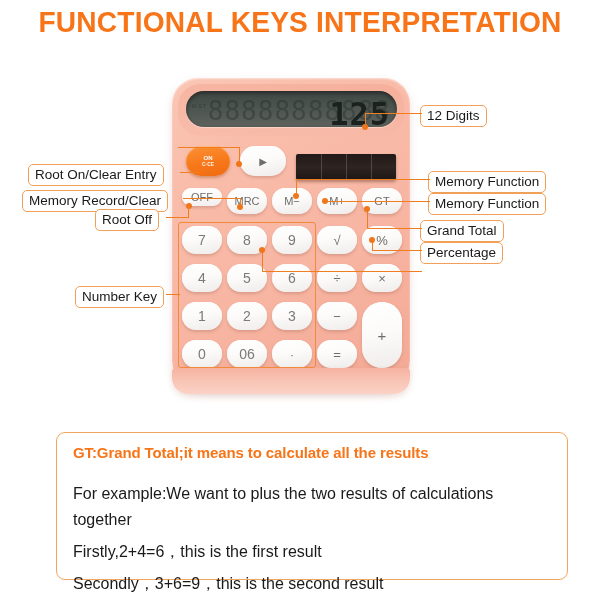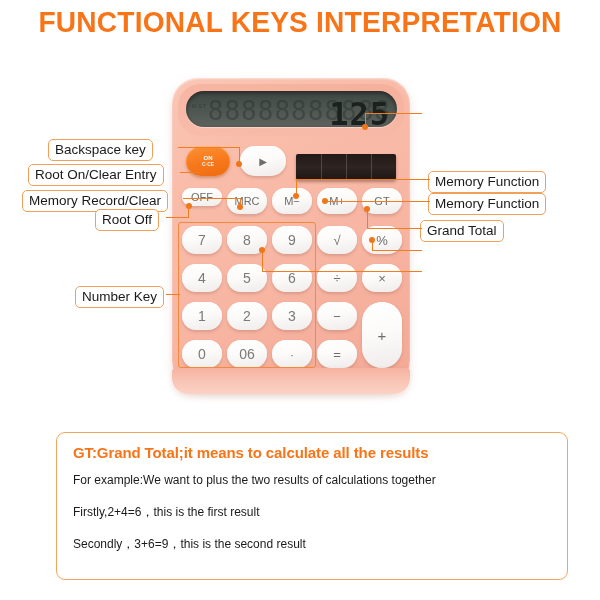--- a/index.html
+++ b/index.html
@@ -108,24 +108,24 @@
     background:transparent;
   }
 
   
   .note{
     position:absolute;left:56px;top:432px;width:512px;height:148px;
     border:1.6px solid #f0a65c;border-radius:9px;background:#fff;
     box-sizing:border-box;padding:11px 16px 0 16px;
   }
   .note h4{
-    margin:0 0 6px 0;color:#f77518;font-size:15px;font-weight:bold;
+    margin:0 0 20px 0;color:#f77518;font-size:15px;font-weight:bold;
     letter-spacing:-.1px;
   }
-  .note p{margin:0 0 6px 0;color:#1a1a1a;font-size:12px;line-height:26px;}
+  .note p{margin:0 0 6px 0;color:#1a1a1a;font-size:16px;line-height:26px;}
 </style>
 </head>
 <body>
 
 <div id="stage">
 
   <div class="title">FUNCTIONAL KEYS INTERPRETATION</div>
 
   <div class="calc">
     <div class="calc-inner-top"></div>
@@ -175,59 +175,60 @@
     <div class="btn num oval" style="left:55px;top:262px;width:40px;height:28px;">06</div>
     <div class="btn num oval" style="left:100px;top:262px;width:40px;height:28px;font-size:13px;">·</div>
     <div class="btn oval" style="left:145px;top:262px;width:40px;height:28px;font-size:13px;">=</div>
 
     <div class="btn tall" style="left:190px;top:224px;width:40px;height:66px;font-size:15px;">+</div>
   </div>
   <div class="calc-base"></div>
 
   <div class="numbox" style="left:178px;top:222px;width:136px;height:144px;"></div>
 
-  <div class="lbl" style="left:48px;top:139px;">Backspace key</div>
   <div class="ln" style="left:178px;top:147px;width:62px;"></div>
   <div class="lnv" style="left:239px;top:147px;height:17px;"></div>
   <div class="dot" style="left:236px;top:161px;"></div>
 
   <div class="lbl" style="left:28px;top:164px;">Root On/Clear Entry</div>
   <div class="ln" style="left:180px;top:172px;width:20px;"></div>
 
   <div class="lbl" style="left:22px;top:190px;">Memory Record/Clear</div>
   <div class="ln" style="left:183px;top:198px;width:58px;"></div>
   <div class="lnv" style="left:240px;top:198px;height:8px;"></div>
   <div class="dot" style="left:237px;top:204px;"></div>
 
   <div class="lbl" style="left:95px;top:209px;">Root Off</div>
   <div class="ln" style="left:166px;top:217px;width:22px;"></div>
   <div class="dot" style="left:186px;top:203px;"></div>
   <div class="lnv" style="left:188px;top:205px;height:13px;"></div>
 
   <div class="lbl" style="left:75px;top:286px;">Number Key</div>
   <div class="ln" style="left:166px;top:294px;width:14px;"></div>
 
+  <div class="lbl" style="left:420px;top:105px;">12 Digits</div>
   <div class="ln" style="left:366px;top:113px;width:56px;"></div>
   <div class="lnv" style="left:365px;top:113px;height:14px;"></div>
   <div class="dot" style="left:362px;top:124px;"></div>
 
   <div class="lbl" style="left:428px;top:171px;">Memory Function</div>
   <div class="ln" style="left:296px;top:179px;width:134px;"></div>
   <div class="lnv" style="left:296px;top:179px;height:16px;"></div>
   <div class="dot" style="left:293px;top:193px;"></div>
 
   <div class="lbl" style="left:428px;top:193px;">Memory Function</div>
   <div class="ln" style="left:325px;top:201px;width:105px;"></div>
   <div class="dot" style="left:322px;top:198px;"></div>
 
   <div class="lbl" style="left:420px;top:220px;">Grand Total</div>
   <div class="ln" style="left:367px;top:228px;width:55px;"></div>
   <div class="lnv" style="left:367px;top:209px;height:19px;"></div>
   <div class="dot" style="left:364px;top:206px;"></div>
 
+  <div class="lbl" style="left:420px;top:242px;">Percentage</div>
   <div class="ln" style="left:372px;top:250px;width:50px;"></div>
   <div class="lnv" style="left:372px;top:240px;height:10px;"></div>
   <div class="dot" style="left:369px;top:237px;"></div>
 
   <div class="ln" style="left:262px;top:271px;width:160px;"></div>
   <div class="lnv" style="left:262px;top:250px;height:21px;"></div>
   <div class="dot" style="left:259px;top:247px;"></div>
 
   <div class="note">
     <h4>GT:Grand Total;it means to calculate all the results</h4>

